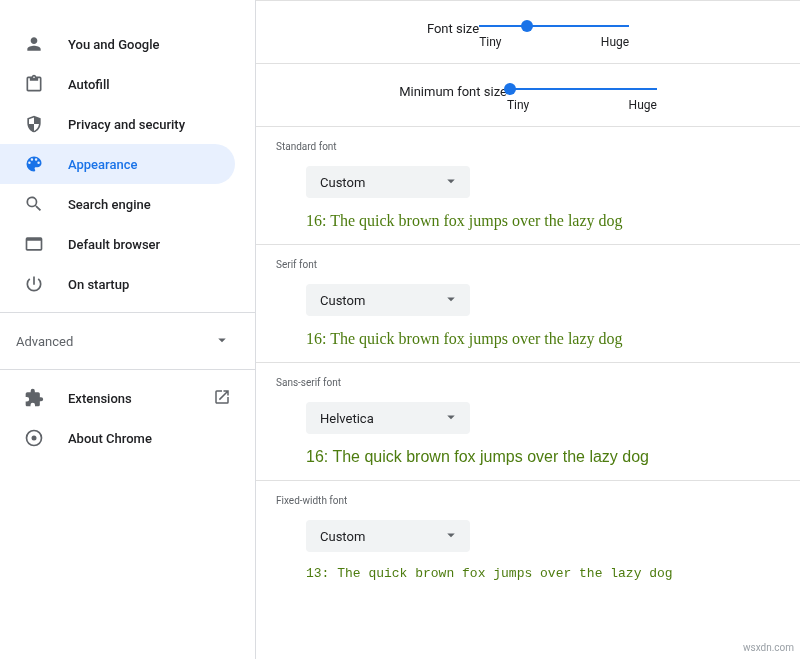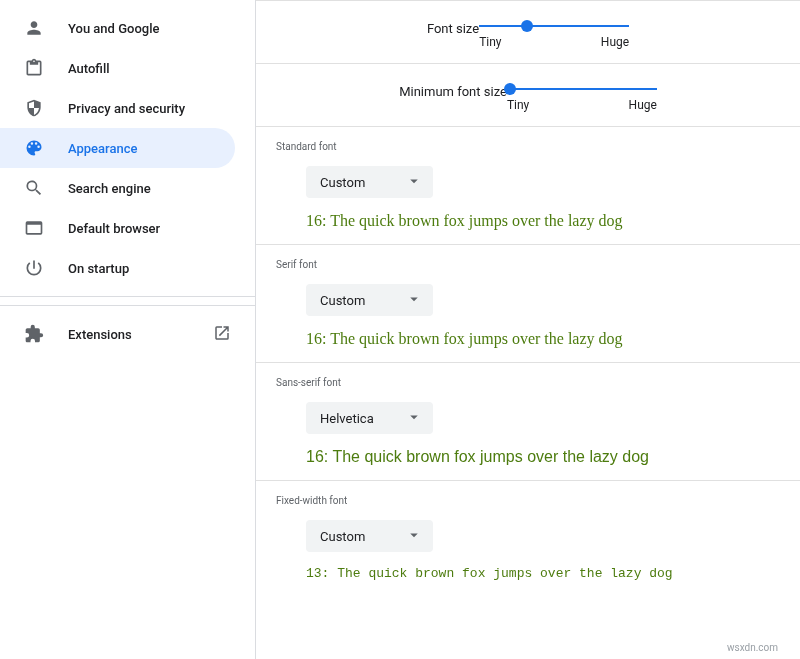--- a/index.html
+++ b/index.html
@@ -9,21 +9,21 @@
     color: #202124;
     background: #fff;
     width: 800px;
     height: 659px;
     overflow: hidden;
     display: flex;
   }
   .sidebar {
     width: 256px;
     border-right: 1px solid #dadce0;
-    padding-top: 8px;
+    padding-top: 24px;
     background: #fff;
   }
   .nav-item {
     display: flex;
     align-items: center;
     height: 40px;
     padding-left: 24px;
     color: #202124;
     cursor: pointer;
     border-radius: 0 20px 20px 0;
@@ -124,42 +124,42 @@
   .font-section-label {
     font-size: 10px;
     color: #5f6368;
     margin-bottom: 14px;
   }
   .dropdown {
     display: inline-flex;
     align-items: center;
     justify-content: space-between;
     background: #f1f3f4;
-    width: 127px;
+    width: 164px;
     height: 32px;
     padding: 0 10px 0 14px;
     border-radius: 4px;
     margin-left: 30px;
     font-size: 13px;
     cursor: pointer;
     color: #202124;
   }
   .dropdown .arrow { fill:#5f6368; }
   .preview {
     margin-left: 30px;
     margin-top: 14px;
     font-size: 16px;
     color: #4d7c0f;
   }
   .preview.serif { font-family: Georgia, serif; }
   .preview.sans { font-family: Helvetica, Arial, sans-serif; }
   .preview.mono { font-family: "Courier New", monospace; font-size: 13px; }
   .watermark {
     position: fixed;
-    right: 22px;
+    right: 6px;
     bottom: 6px;
     font-size: 10px;
     color: #9aa0a6;
   }
 </style>
 </head>
 <body>
 
 <div class="sidebar">
   <div class="nav-item">
@@ -214,35 +214,52 @@
     <span class="icon">
       <svg viewBox="0 0 24 24" width="20" height="20">
           <path d="M13 3h-2v10h2V3zm4.8 2.2-1.4 1.4A7 7 0 1 1 7.6 6.6L6.2 5.2a9 9 0 1 0 11.6 0z"></path>
         </svg>
     </span>
     <span class="nav-label">On startup</span>
   </div>
 
   <div class="divider"></div>
 
+  <div class="adv-row">
+    <span>Advanced</span>
+    <span>
+      <svg viewBox="0 0 24 24" width="18" height="18" fill="#5f6368">
+          <path d="M7 10l5 5 5-5z"></path>
+        </svg>
+    </span>
+  </div>
 
   <div class="divider"></div>
 
   <div class="ext-row">
     <span class="icon">
       <svg viewBox="0 0 24 24" width="20" height="20">
           <path d="M20.5 11H19V7a2 2 0 0 0-2-2h-4V3.5a2.5 2.5 0 0 0-5 0V5H4a2 2 0 0 0-2 2v3.8h1.5a2.7 2.7 0 0 1 0 5.4H2V20c0 1.1.9 2 2 2h3.8v-1.5a2.7 2.7 0 0 1 5.4 0V22H17a2 2 0 0 0 2-2v-4h1.5a2.5 2.5 0 0 0 0-5z"></path>
         </svg>
     </span>
     <span class="nav-label">Extensions</span>
     <span class="open-icon">
       <svg viewBox="0 0 24 24" width="18" height="18">
           <path d="M14 3v2h3.6l-9.8 9.8 1.4 1.4L19 6.4V10h2V3h-7zM19 19H5V5h7V3H5a2 2 0 0 0-2 2v14c0 1.1.9 2 2 2h14a2 2 0 0 0 2-2v-7h-2v7z"></path>
         </svg>
     </span>
+  </div>
+  <div class="ext-row">
+    <span class="icon">
+      <svg viewBox="0 0 24 24" width="20" height="20">
+          <circle cx="12" cy="12" r="9" fill="none" stroke="#5f6368" stroke-width="2"></circle>
+          <circle cx="12" cy="12" r="3"></circle>
+        </svg>
+    </span>
+    <span class="nav-label">About Chrome</span>
   </div>
 </div>
 
 <div class="main">
 
   <div class="section slider-row">
     <div class="slider-label">Font size</div>
     <div class="slider-box">
       <div class="slider-track">
         <div class="slider-thumb" id="thumb1" style="left: 32%;"></div>

